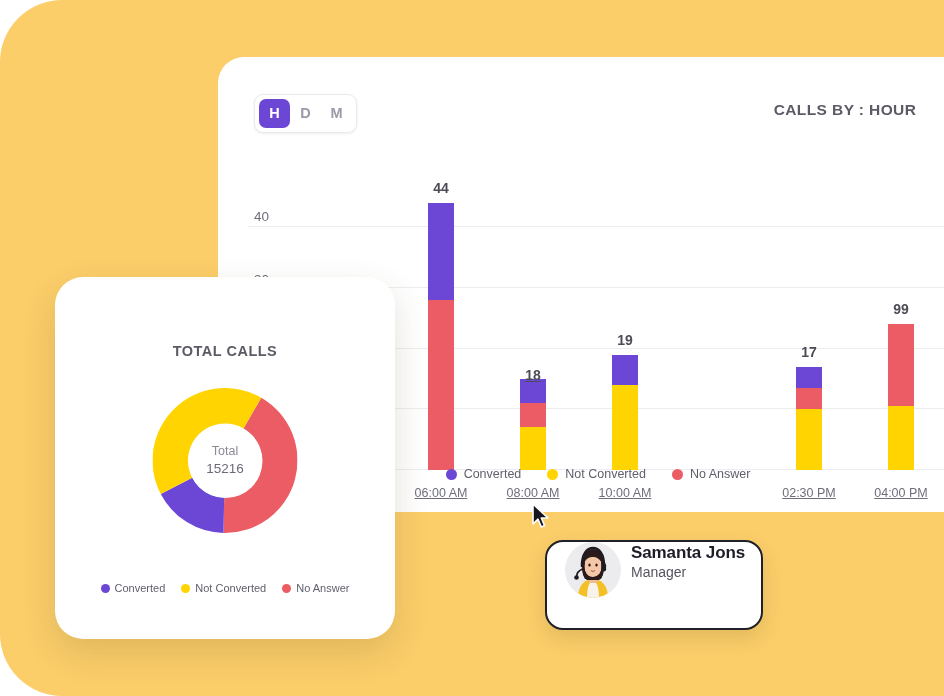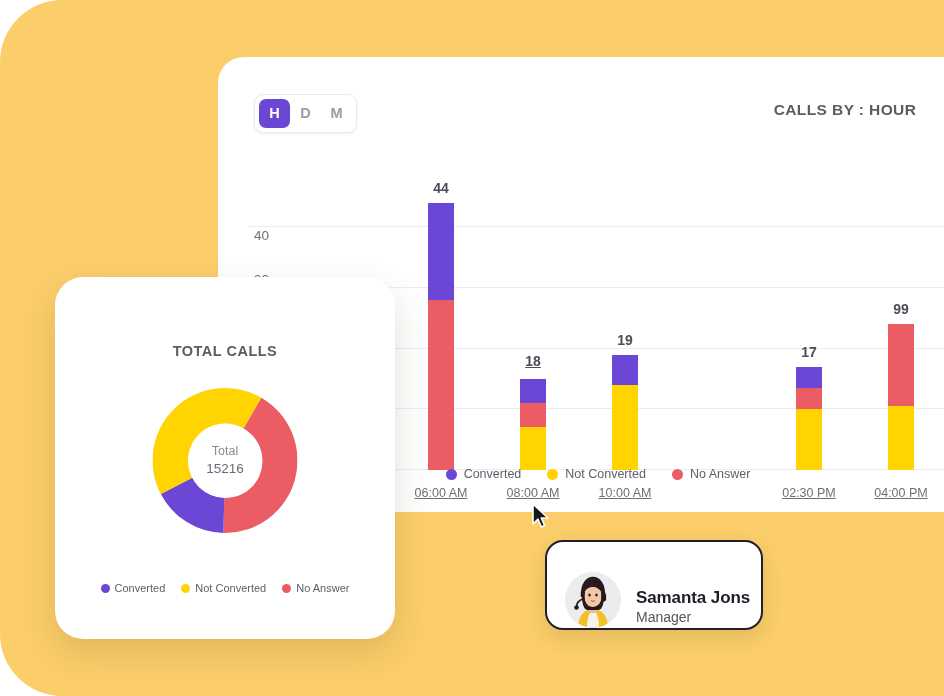--- a/index.html
+++ b/index.html
@@ -225,23 +225,23 @@
 
   
   .panel-profile {
     position: absolute;
     left: 545px; top: 540px;
     width: 218px; height: 90px;
     background: #ffffff;
     border: 2.5px solid #20202a;
     border-radius: 18px;
     display: flex;
-    align-items: flex-end;
+    align-items: flex-start;
     padding-left: 18px;
-    gap: 15px;
+    gap: 10px;
     box-shadow: 0 8px 20px rgba(70,55,15,.14);
   }
   .avatar {
     width: 56px; height: 56px;
     border-radius: 50%;
     background: #EDEDEF;
     flex: none;
     overflow: hidden;
     position: relative;
   }
@@ -286,38 +286,38 @@
     <div class="plot">
       <div id="gridlines">
           <div class="gridline" style="top: 292px;"></div>
           <div class="gridline" style="top: 231.25px;"></div>
           <div class="gridline" style="top: 170.5px;"></div>
           <div class="gridline" style="top: 109.75px;"></div>
           <div class="gridline" style="top: 49px;"></div>
         </div>
       <div id="yticks">
           <div class="ytick" style="top: 101.75px;">30</div>
-          <div class="ytick" style="top: 58px;">40</div>
+          <div class="ytick" style="top: 39px;">40</div>
         </div>
       <div class="bars-row" id="bars-row">
           <div class="bar-col" style="left: 0px;">
             <div class="bar-stack">
               <div class="seg purple" style="height: 97.2px;"></div>
               <div class="seg red" style="height: 170.1px;"></div>
             </div>
             <div class="bar-value" style="bottom: 274.3px;">44</div>
             <div class="xtick">06:00 AM</div>
           </div>
           <div class="bar-col" style="left: 92px;">
             <div class="bar-stack">
               <div class="seg purple" style="height: 24.3px;"></div>
               <div class="seg red" style="height: 24.3px;"></div>
               <div class="seg yellow" style="height: 42.525px;"></div>
             </div>
-            <div class="bar-value" style="bottom: 101px; text-decoration: underline;">18</div>
+            <div class="bar-value" style="bottom: 87px; text-decoration: underline;">18</div>
             <div class="xtick">08:00 AM</div>
           </div>
           <div class="bar-col" style="left: 184px;">
             <div class="bar-stack">
               <div class="seg purple" style="height: 30.375px;"></div>
               <div class="seg yellow" style="height: 85.05px;"></div>
             </div>
             <div class="bar-value" style="bottom: 122.425px;">19</div>
             <div class="xtick">10:00 AM</div>
           </div>

